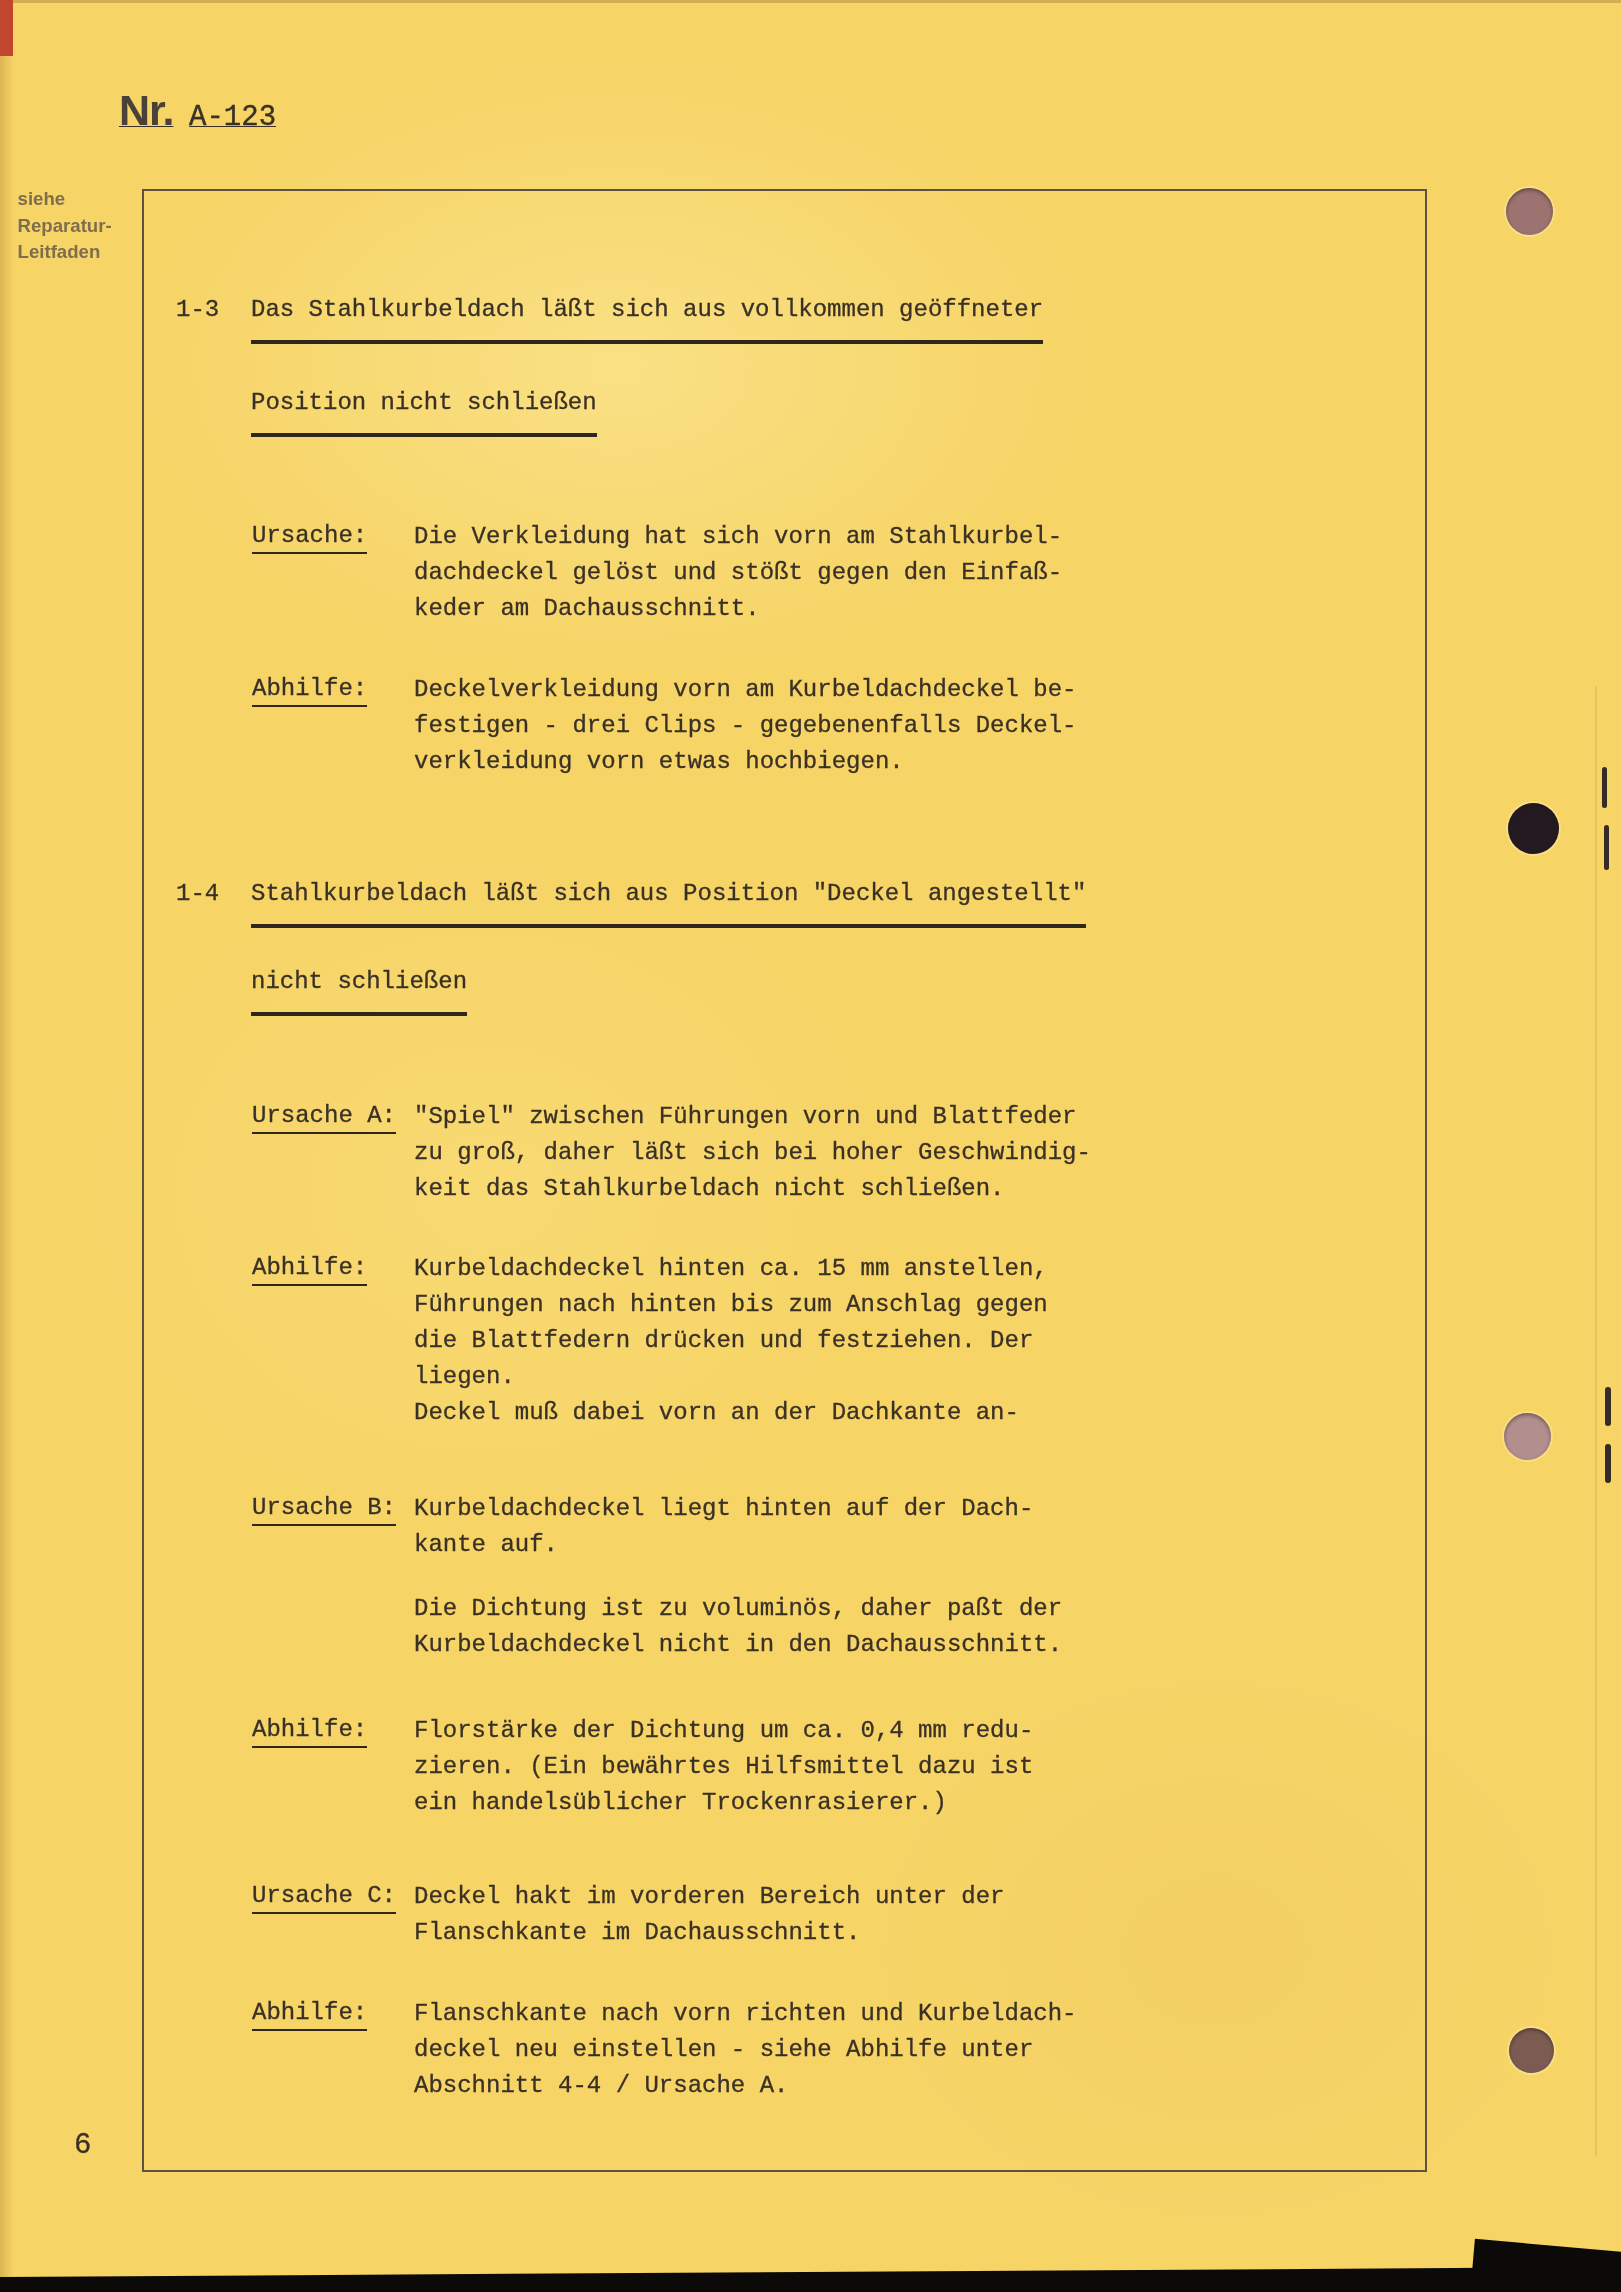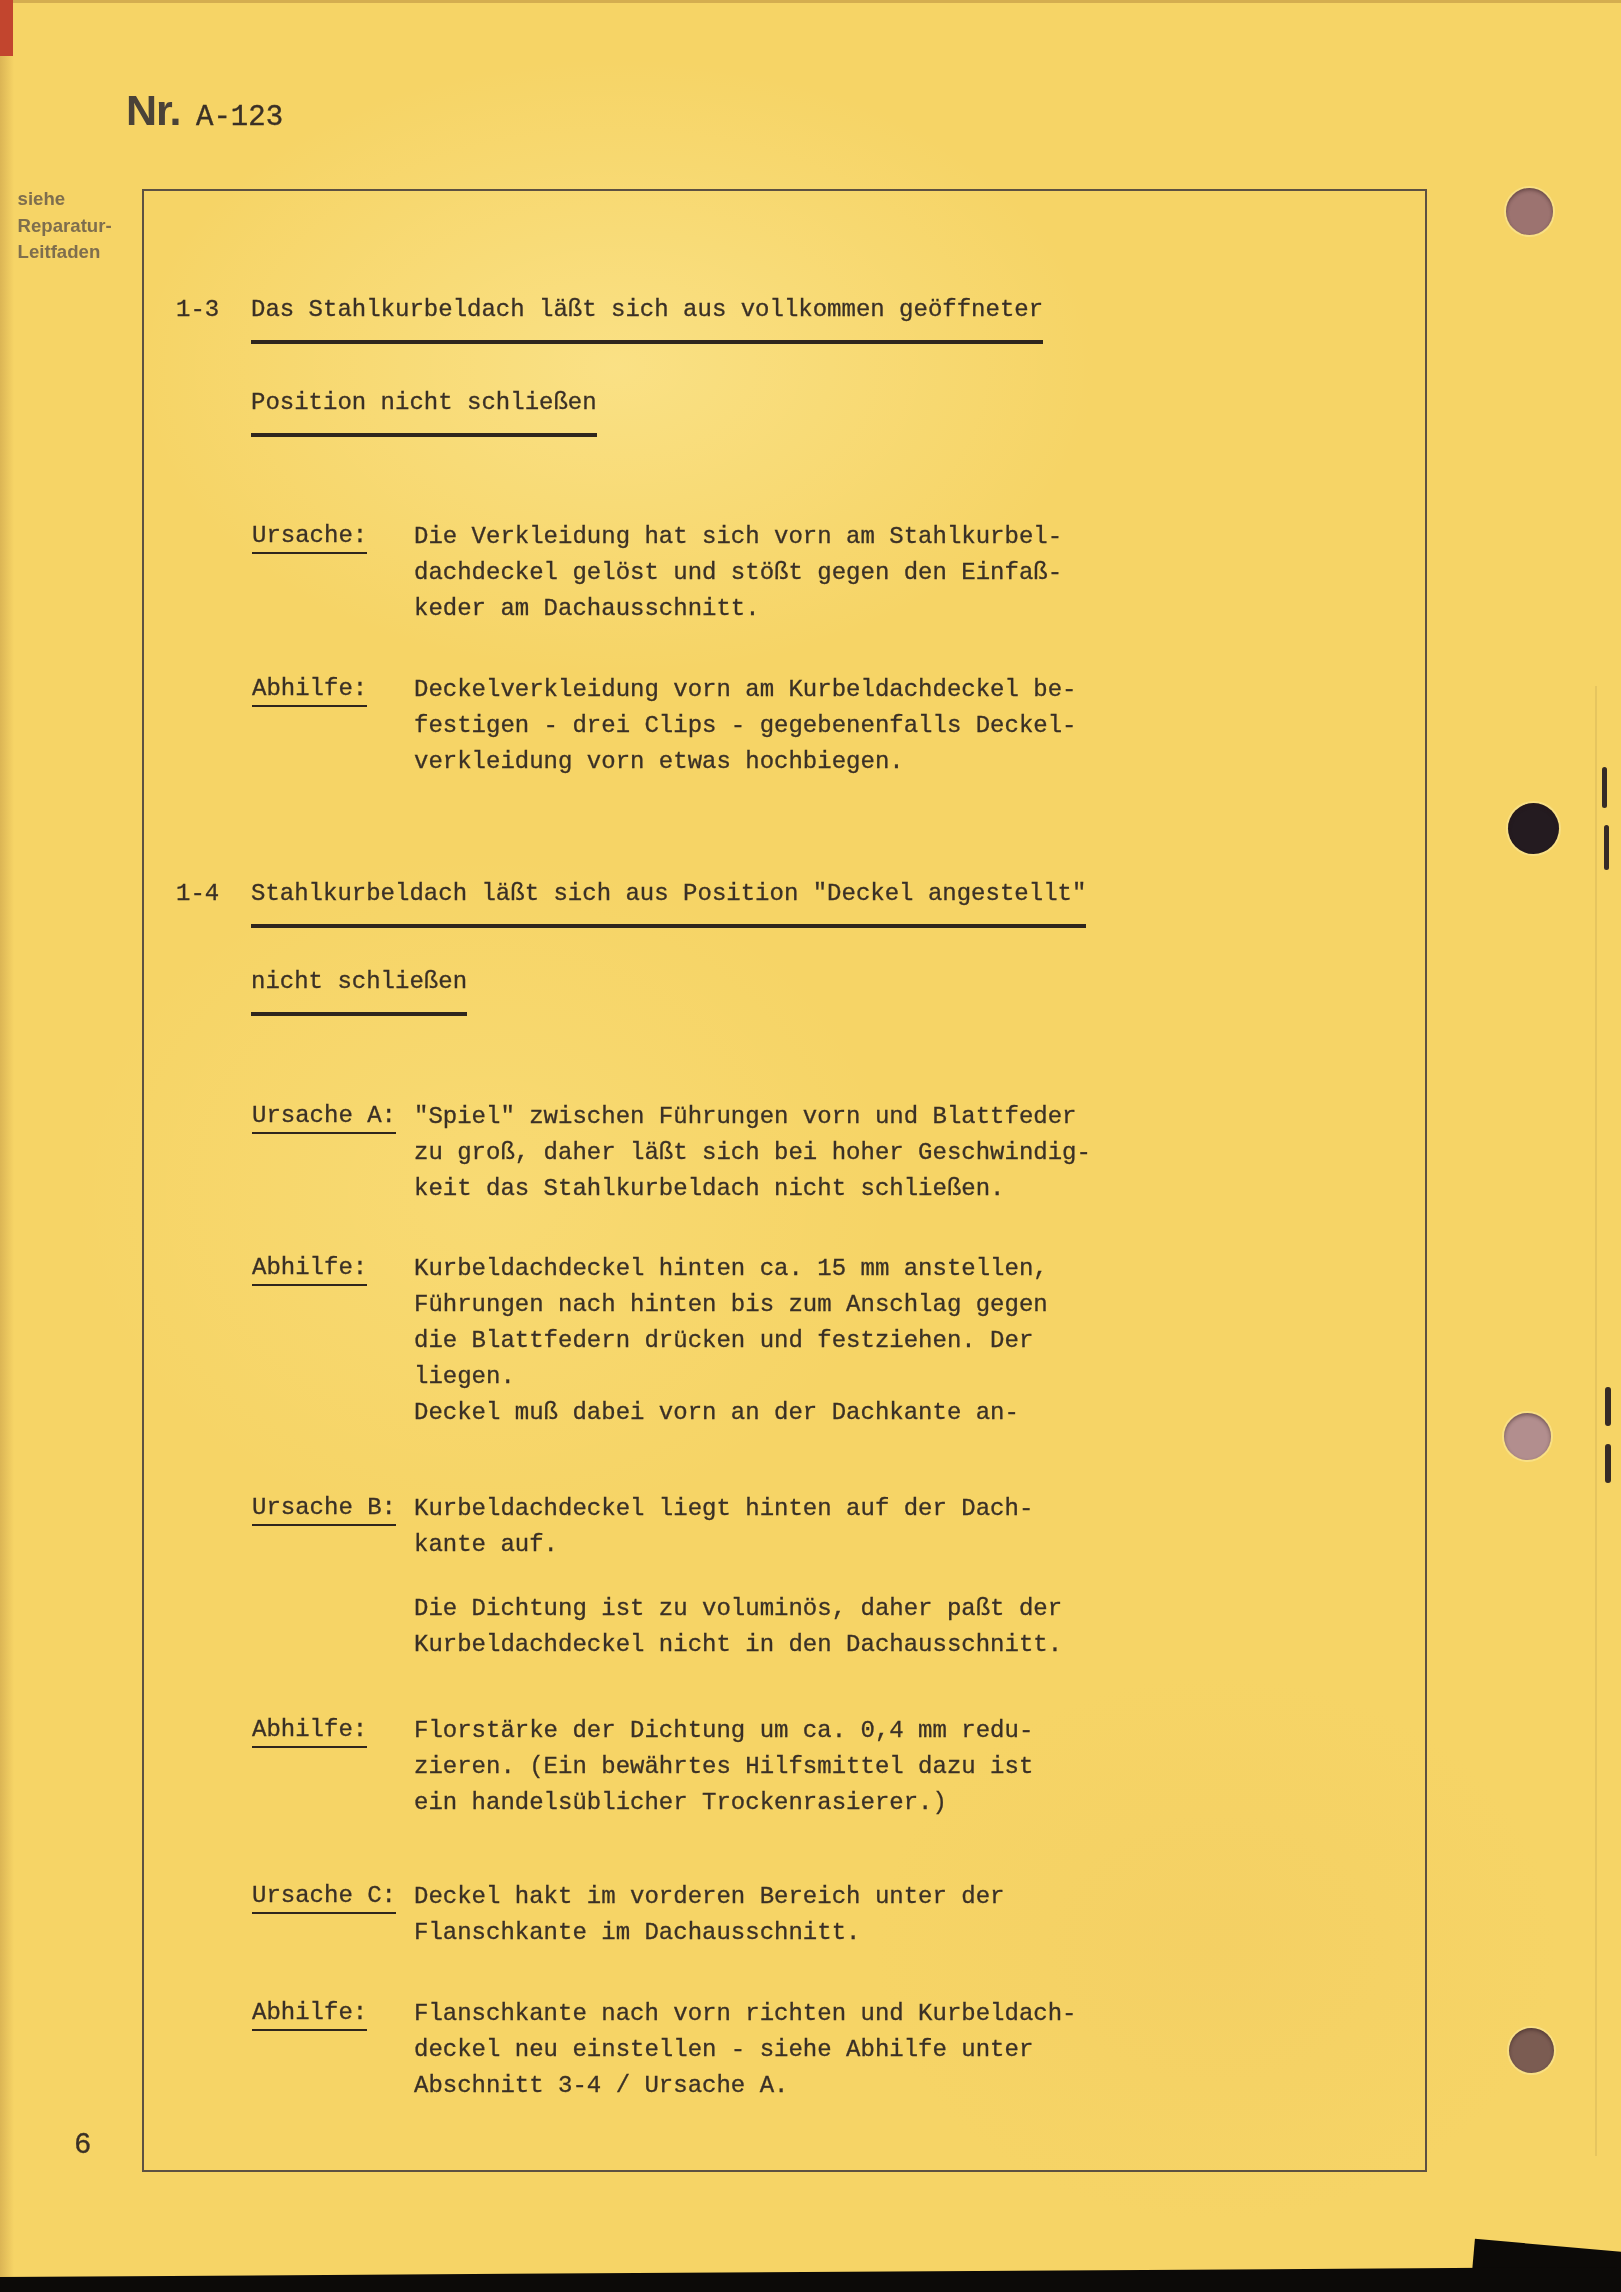--- a/index.html
+++ b/index.html
@@ -21,21 +21,21 @@
   .edge-left { position:absolute; left:0; top:0; width:13.7px; height:100%;
     background:linear-gradient(to right, rgba(150,100,40,0.28), rgba(150,100,40,0.0)); }
   .red-mark { position:absolute; left:0; top:0; width:12.7px; height:56px; background:var(--red_mark); }
   .crease { position:absolute; left:1595px; top:686px; width:2px; height:1470px; background:rgba(90,70,40,0.10); }
   .bottom-strip { position:absolute; left:-9.8px; top:2277px; width:1666px; height:29px;
     background:var(--black_edge); transform:rotate(-0.35deg); transform-origin:left top; }
   .bottom-corner { position:absolute; left:1470px; top:2254px; width:176px; height:49px;
     background:var(--black_edge); transform:rotate(5deg); transform-origin:right bottom; }
 
   
-  .doc-number { position:absolute; left:126px; top:86px; white-space:pre; }
+  .doc-number { position:absolute; left:119px; top:86px; white-space:pre;text-decoration:underline; }
   .nr-label { font-family:"Liberation Sans","DejaVu Sans",sans-serif; font-weight:bold;
     font-size:43px; letter-spacing:-1px; color:var(--header_ink); }
   .nr-value { font-size:29px; color:var(--ink); margin-left:15.7px; -webkit-text-stroke:0.4px; }
 
   .margin-note { position:absolute; left:17.6px; top:186px;
     font-family:"Liberation Sans","DejaVu Sans",sans-serif; font-weight:bold;
     font-size:18.6px; line-height:26.5px; color:var(--note_ink); }
 
   .content-box { position:absolute; left:142px; top:189px; width:1281px; height:1979px;
     border:2px solid var(--border); background:transparent; }
@@ -163,21 +163,21 @@
       <div class="tline tw">Deckel hakt im vorderen Bereich unter der</div>
       <div class="tline tw">Flanschkante im Dachausschnitt.</div>
     </div>
   </div>
 
   <div class="entry" style="top:1996px">
     <span class="entry-label tw">Abhilfe:</span>
     <div class="entry-lines">
       <div class="tline tw">Flanschkante nach vorn richten und Kurbeldach-</div>
       <div class="tline tw">deckel neu einstellen - siehe Abhilfe unter</div>
-      <div class="tline tw">Abschnitt 3-4 / Ursache A.</div>
+      <div class="tline tw">Abschnitt 4-4 / Ursache A.</div>
     </div>
   </div>
 
   <div class="page-num">6</div>
 
   <div class="hole hole-1"></div>
   <div class="hole hole-2"></div>
   <div class="hole hole-3"></div>
   <div class="hole hole-4"></div>
 

